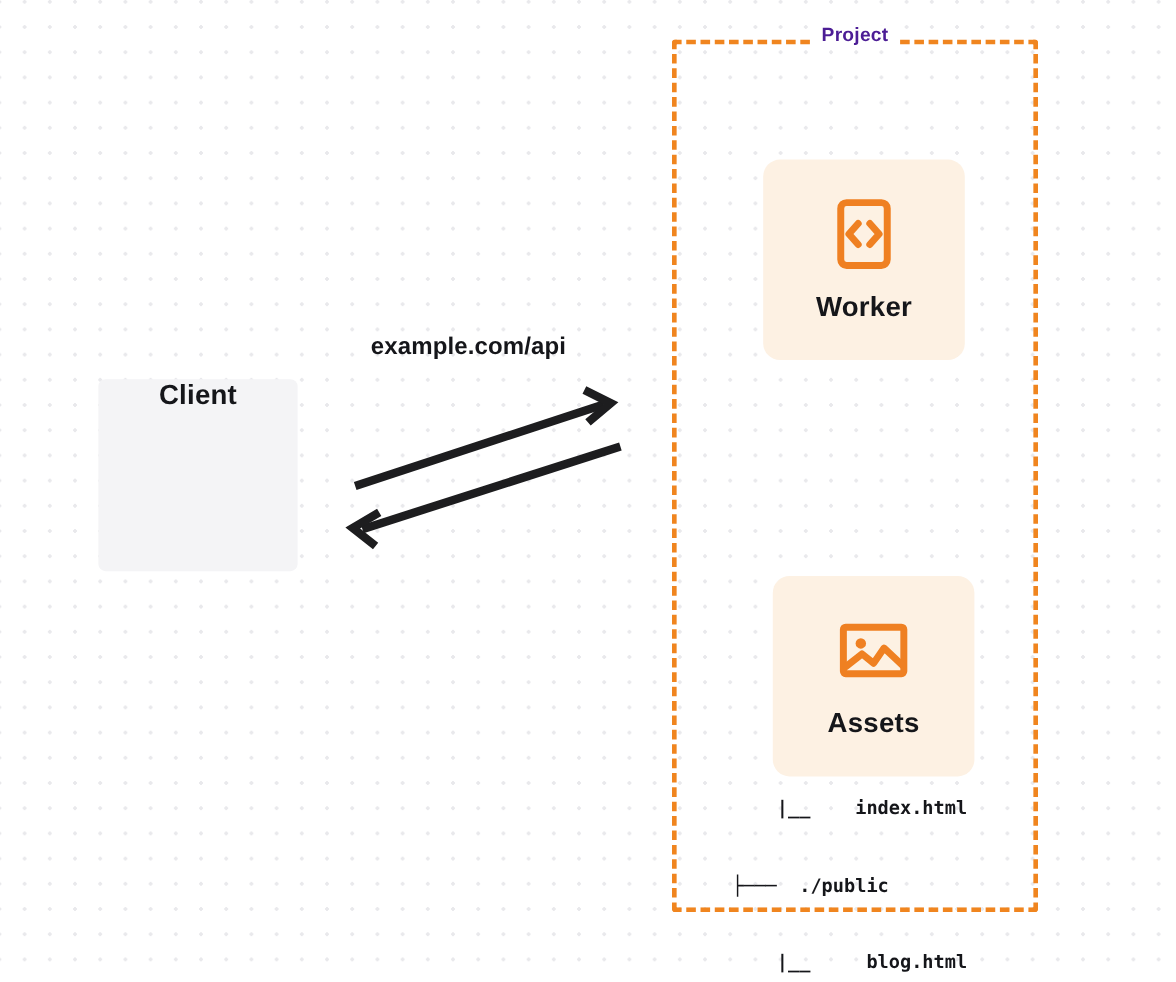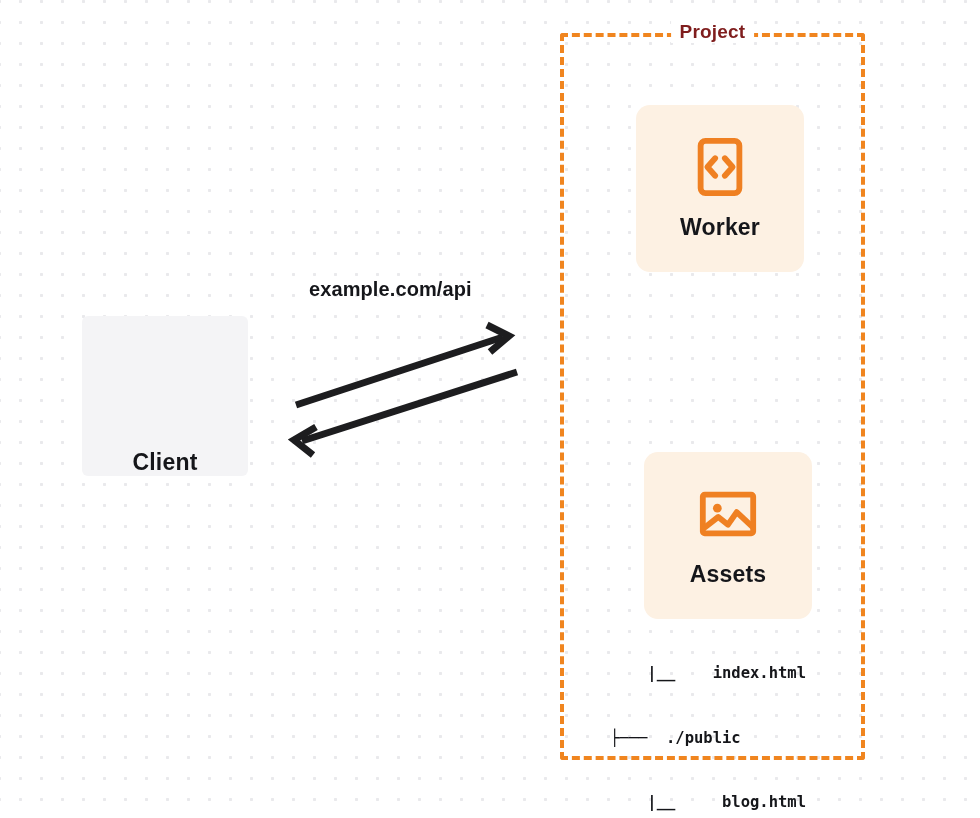--- a/index.html
+++ b/index.html
@@ -25,21 +25,21 @@
   
   .client-box {
     position: absolute;
     left: 82px;
     top: 316px;
     width: 166px;
     height: 160px;
     background: #f4f4f6;
     border-radius: 6px;
     display: flex;
-    align-items: flex-end;
+    align-items: flex-start;
     justify-content: center;
   }
   .client-label {
     font-size: 23px;
     font-weight: bold;
     color: #15161a;
     letter-spacing: 0.2px;
   }
 
   
@@ -74,38 +74,39 @@
     border: 4px dashed #f0851f;
     border-radius: 3px;
   }
   .project-title {
     position: absolute;
     left: 50%;
     top: -16px;
     transform: translateX(-50%);
     background: #ffffff;
     padding: 0 9px;
-    font-size: 19px;
+    font-size: 16px;
     font-weight: bold;
-    color: #7f1d1d;
+    color: #4c1d95;
     letter-spacing: 0.2px;
     white-space: nowrap;
   }
 
   
   .card {
     position: absolute;
     width: 168px;
     height: 167px;
     background: #fdf1e3;
     border-radius: 14px;
     display: flex;
     flex-direction: column;
     align-items: center;
     justify-content: center;
+    margin-top: 28px;
   }
   .card-worker { left: 72px; top: 68px; }
   .card-assets { left: 80px; top: 415px; }
 
   .card-icon {
     width: 62px;
     height: 62px;
     display: block;
     margin-bottom: 16px;
   }

